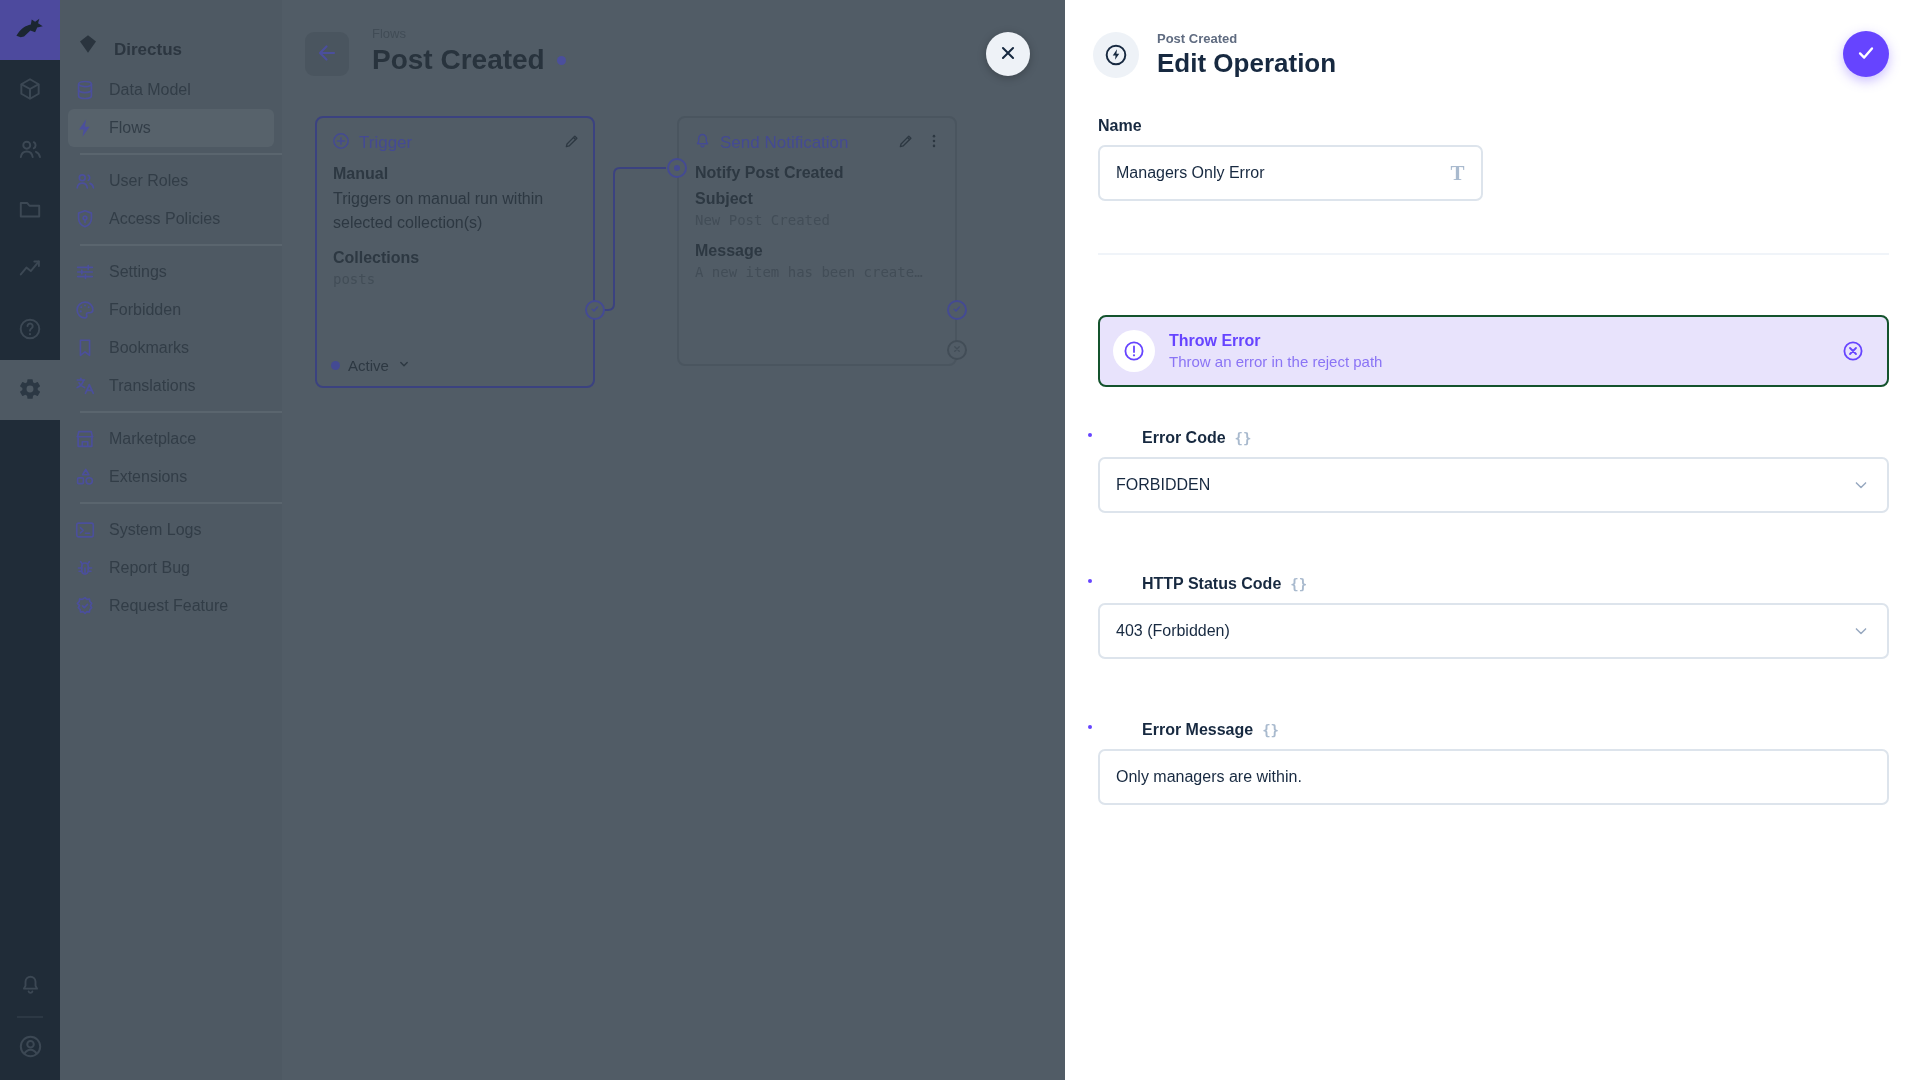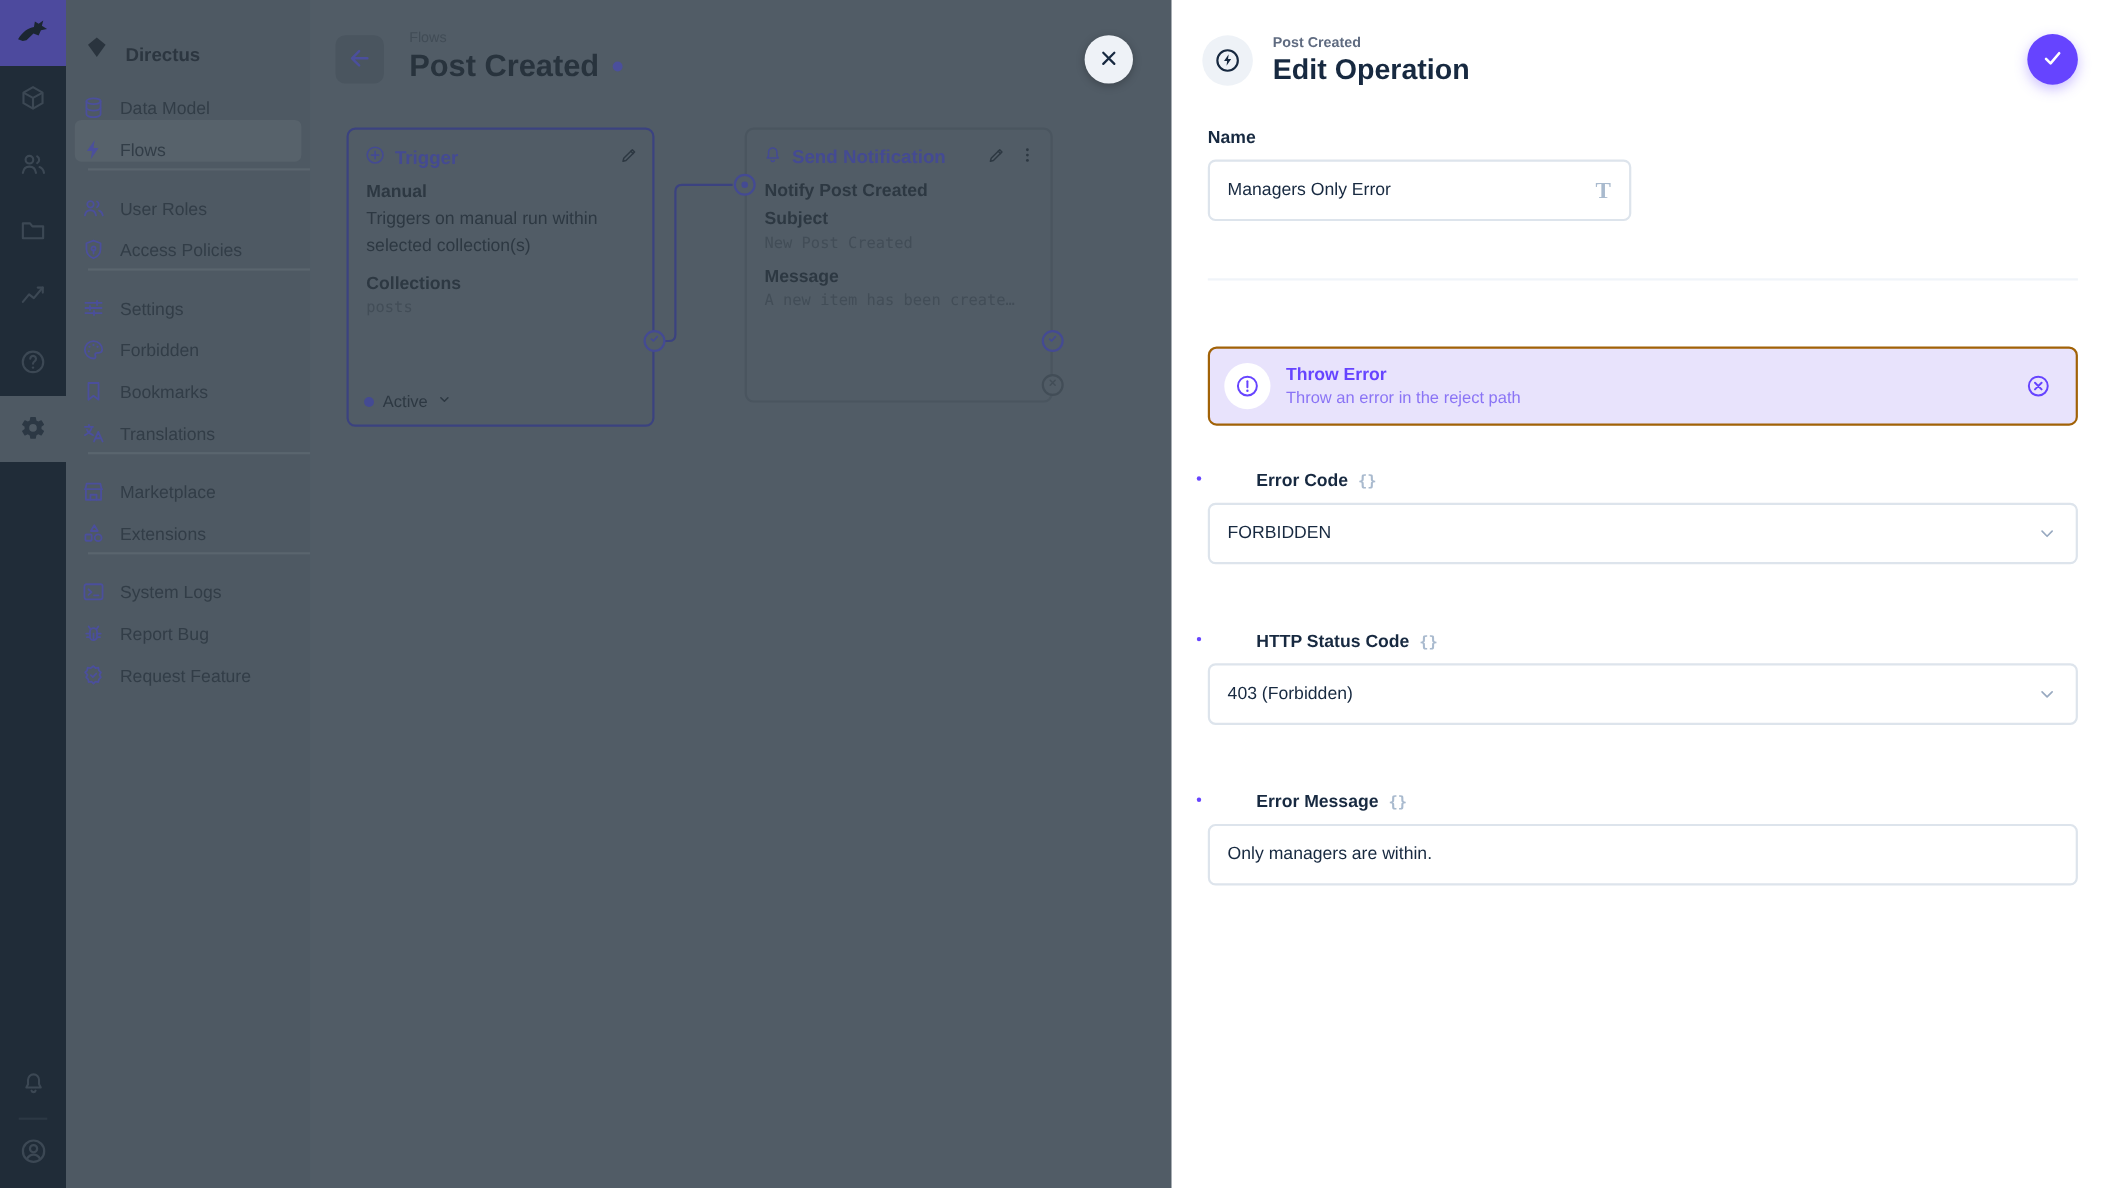--- a/index.html
+++ b/index.html
@@ -14,39 +14,39 @@
   .m-tile.logo { background:#4d4a9e; color:#1b2631; }
   .m-tile.active { background:#4e5963; color:#2c3844; }
   .m-bottom { margin-top:auto; padding-bottom:8px; display:flex; flex-direction:column; align-items:center; }
   .m-sep { width:26px; border-top:2px solid #2c3844; margin:6px auto; }
 
   
   .sidebar { position:absolute; left:60px; top:0; width:222px; height:1080px; background:#4e5963; z-index:1; }
   .project-header { height:60px; display:flex; align-items:flex-end; padding-left:16px; gap:14px; color:#2a343e; }
   .project-name { font-size:17px; font-weight:700; color:#2c3640; }
   .nav-list { padding-top:11px; }
-  .nav-item { height:38px; display:flex; align-items:flex-end; gap:13px; padding-left:14px; color:#323d47; cursor:pointer; }
+  .nav-item { height:38px; display:flex; align-items:center; gap:13px; padding-left:14px; color:#323d47; cursor:pointer; }
   .nav-item .nav-ic { color:#4b4f9c; display:flex; }
   .nav-label { font-size:16px; font-weight:500; }
   .nav-item.active { background:#57626b; margin:0 8px; padding-left:6px; border-radius:6px; }
   .sep { border:none; border-top:2px solid #5a656e; margin:6px 0 7px 20px; }
 
   
   .canvas { position:absolute; left:282px; top:0; width:783px; height:1080px; background:#515c66; z-index:1; }
   .back-btn { position:absolute; left:23px; top:32px; width:44px; height:44px; border-radius:9px; background:#4a555f; color:#4b4f9c; display:flex; align-items:center; justify-content:center; cursor:pointer; border:none; }
   .title-block { position:absolute; left:90px; top:26px; }
   .crumb { font-size:13px; color:#414c56; font-weight:500; }
   .flow-title { font-size:28px; font-weight:700; color:#28333d; margin-top:3px; display:flex; align-items:center; }
   .flow-dot { width:9px; height:9px; border-radius:50%; background:#4b4f9c; margin-left:12px; }
 
   .fcard { position:absolute; border-radius:8px; }
   .fcard.trigger { left:33px; top:116px; width:280px; height:272px; border:2px solid #3b4280; }
   .fcard.notif   { left:395px; top:116px; width:280px; height:250px; border:2px solid #4a555f; }
   .card-head { display:flex; align-items:center; gap:8px; padding:13px 12px 0 14px; color:#444a93; }
-  .card-title { font-size:17px; font-weight:700; }
+  .card-title { font-size:17px; font-weight:400; }
   .head-actions { margin-left:auto; display:flex; gap:10px; color:#2d3842; }
   .card-body { padding:10px 16px 0 16px; font-size:16px; color:#2d3842; }
   .c-type { font-weight:600; }
   .c-desc { margin-top:4px; line-height:24px; }
   .c-label { font-weight:600; margin-top:14px; }
   .c-mono { font-family:"DejaVu Sans Mono", monospace; font-size:14px; color:#424d57; margin-top:4px; }
   .card-status { position:absolute; left:14px; bottom:12px; display:flex; align-items:center; gap:8px; font-size:15px; color:#2d3842; cursor:pointer; }
   .status-dot { width:9px; height:9px; border-radius:50%; background:#444a93; }
 
   .connector { position:absolute; width:20px; height:20px; border-radius:50%; background:#515c66; border:2px solid #444a93; color:#444a93; display:flex; align-items:center; justify-content:center; }
@@ -67,21 +67,21 @@
 
   .drawer-body { padding:0 31px 0 33px; }
   .field-grid { display:grid; grid-template-columns:1fr 1fr; column-gap:22px; margin-top:38px; }
   .f-label { font-size:16px; font-weight:700; color:#172940; margin-bottom:10px; }
   .tbox { height:56px; border:2px solid #dde4ec; border-radius:7px; display:flex; align-items:center; padding:0 16px; font-size:16px; color:#172940; cursor:text; background:#fff; }
   .tbox .grow { flex:1; }
   .t-glyph { font-family:"Liberation Serif", serif; font-weight:700; font-size:21px; color:#a9bace; }
   .muted-ic { color:#a9bace; display:flex; }
   .divider { border:none; border-top:2px solid #f0f4f9; margin-top:52px; }
 
-  .op-banner { margin-top:60px; height:72px; border:2px solid #a16207; background:#e8e3fc; border-radius:8px; display:flex; align-items:center; padding:0 22px 0 13px; cursor:pointer; }
+  .op-banner { margin-top:60px; height:72px; border:2px solid #14532d; background:#e8e3fc; border-radius:8px; display:flex; align-items:center; padding:0 22px 0 13px; cursor:pointer; }
   .ob-icon { width:42px; height:42px; border-radius:50%; background:#ffffff; color:#6644ff; display:flex; align-items:center; justify-content:center; flex:none; }
   .ob-text { margin-left:14px; }
   .ob-title { font-size:16px; font-weight:600; color:#6644ff; }
   .ob-sub { font-size:15px; color:#8a74f5; margin-top:3px; }
   .ob-close { margin-left:auto; color:#6644ff; display:flex; cursor:pointer; }
 
   .section { margin-top:42px; }
   .section + .section { margin-top:62px; }
   .label-row { position:relative; display:flex; align-items:center; gap:9px; }
   .req-dot { position:absolute; left:-10px; top:4px; width:4px; height:4px; border-radius:50%; background:#6644ff; }

